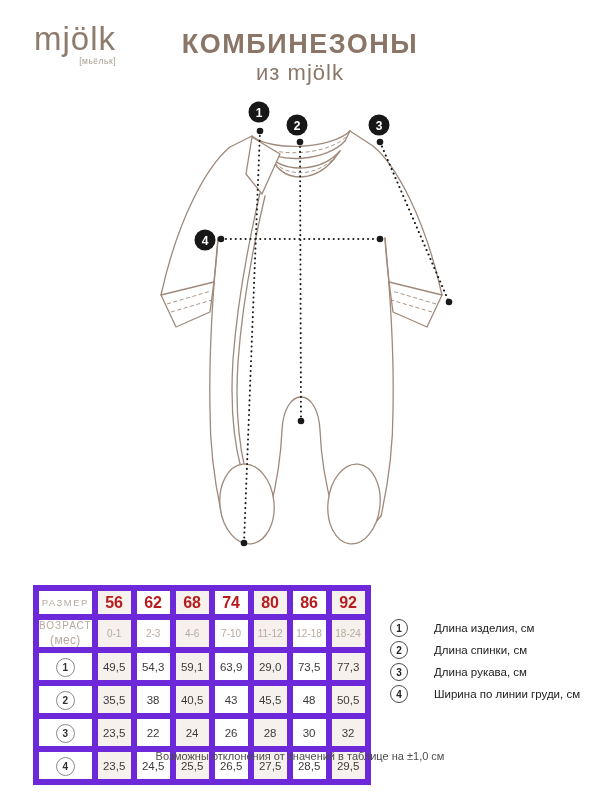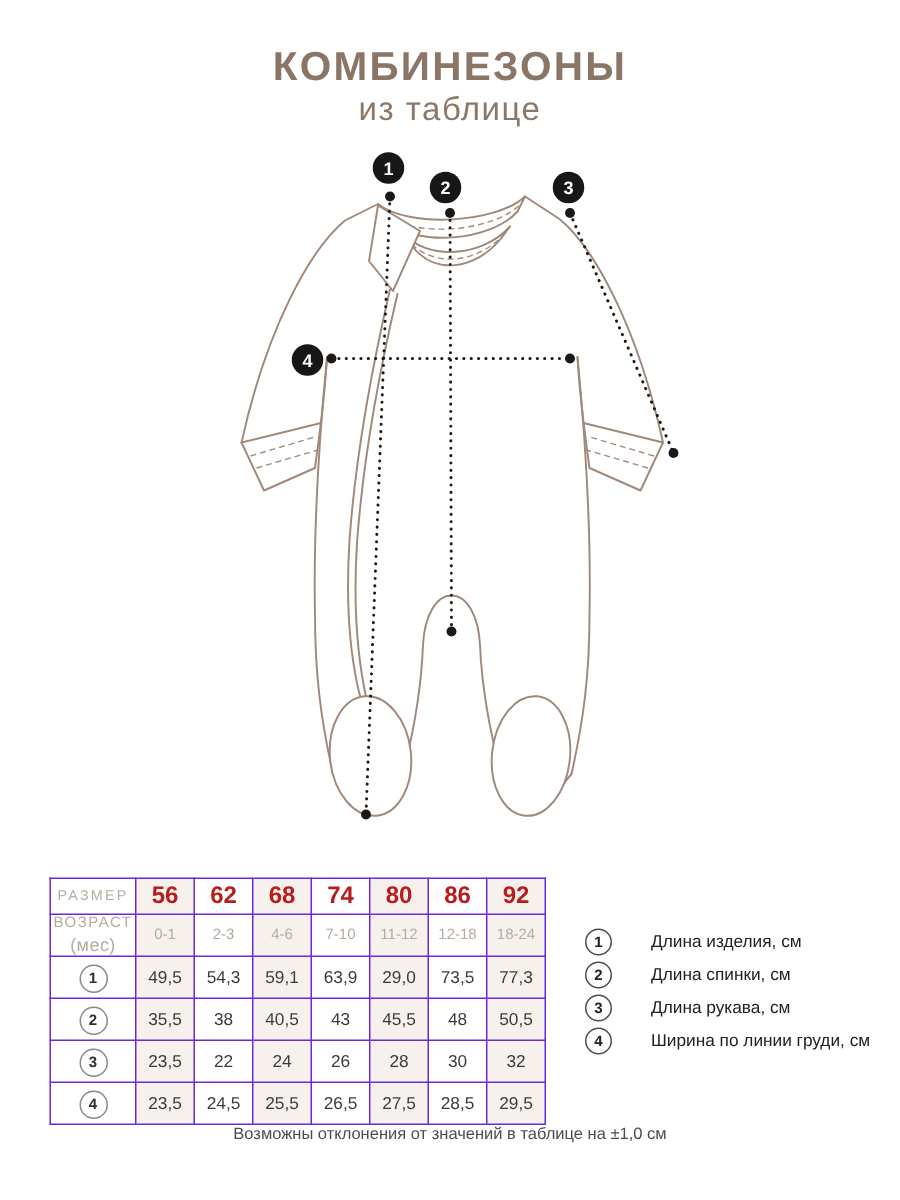--- a/index.html
+++ b/index.html
@@ -19,21 +19,21 @@
   .gline { stroke:#a0897a; stroke-width:1.3; fill:none; stroke-linecap:round; stroke-linejoin:round; }
   .gfill { fill:#ffffff; }
   .stitch { stroke:#a0897a; stroke-width:0.9; fill:none; stroke-dasharray:4 2.6; }
   .measure { stroke:#191919; stroke-width:2; stroke-dasharray:0.1 4.8; stroke-linecap:round; fill:none; }
   .mdot { fill:#191919; }
   .mcircle { fill:#171717; }
   .mnum { fill:#ffffff; font-size:12px; font-weight:bold; text-anchor:middle;
           font-family:"Liberation Sans", sans-serif; }
   
   .size-table { position:absolute; left:33px; top:585px; border-collapse:collapse; table-layout:fixed; }
-  .size-table td { border:1px solid #6d28d9; text-align:center; vertical-align:middle; padding:0; background:#fff; }
+  .size-table td { border:6px solid #6d28d9; text-align:center; vertical-align:middle; padding:0; background:#fff; }
   .size-table td:nth-child(even) { background:#f7f1ed; }
   .r-size td { height:23px; }
   .r-age td  { height:27px; }
   .r-data td { height:27px; }
   .lbl-size { font-size:9.5px; letter-spacing:1.5px; color:#b7aa9e; }
   .size-val { font-size:16px; font-weight:bold; color:#b91c1c; }
   .lbl-age { font-size:10px; letter-spacing:1px; color:#b7aa9e; line-height:1.25; }
   .lbl-age-sub { font-size:12px; letter-spacing:0.3px; color:#b7aa9e; }
   .age-val { font-size:10px; color:#b7aa9e; }
   .cell-val { font-size:11.5px; color:#3b3b3b; }
@@ -49,23 +49,27 @@
   .legend-label { font-size:11.5px; color:#212121;margin-left:18px; }
   
   .note { position:absolute; top:750px; left:0; right:0; text-align:center;
     font-size:11px; color:#4c4c4c; }
 </style>
 </head>
 <body>
 
 <div class="page">
 
+  <div class="logo">
+    <div class="logo-word">mjölk</div>
+    <div class="logo-sub">[мьёльк]</div>
+  </div>
   <div class="title-block">
     <div class="title">КОМБИНЕЗОНЫ</div>
-    <div class="subtitle">из таблице</div>
+    <div class="subtitle">из mjölk</div>
   </div>
 
   <svg class="diagram-svg" viewBox="0 0 600 800">
     <g>
 
       <path class="gline" d="M 252,136 L 230,147 C 207,166 178,218 161,295 L 176,327 L 210,312 C 214,283 217,258 218,238"></path>
 
       <path class="gline" d="M 350,131 L 373,146 C 396,165 425,218 442,295 L 427,327 L 393,312 C 389,283 386,258 385,238"></path>
 
       <g>

